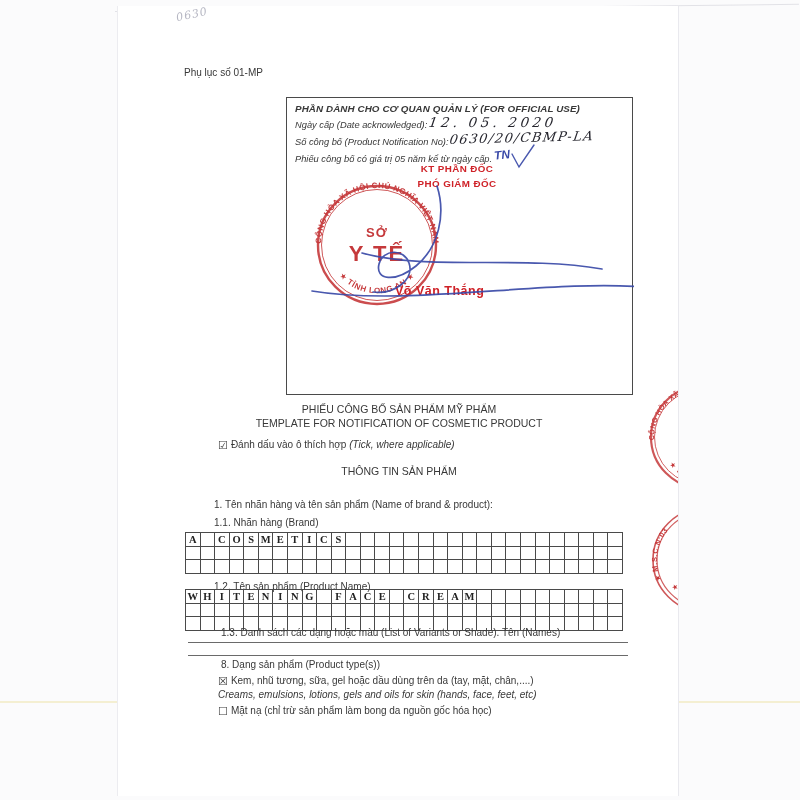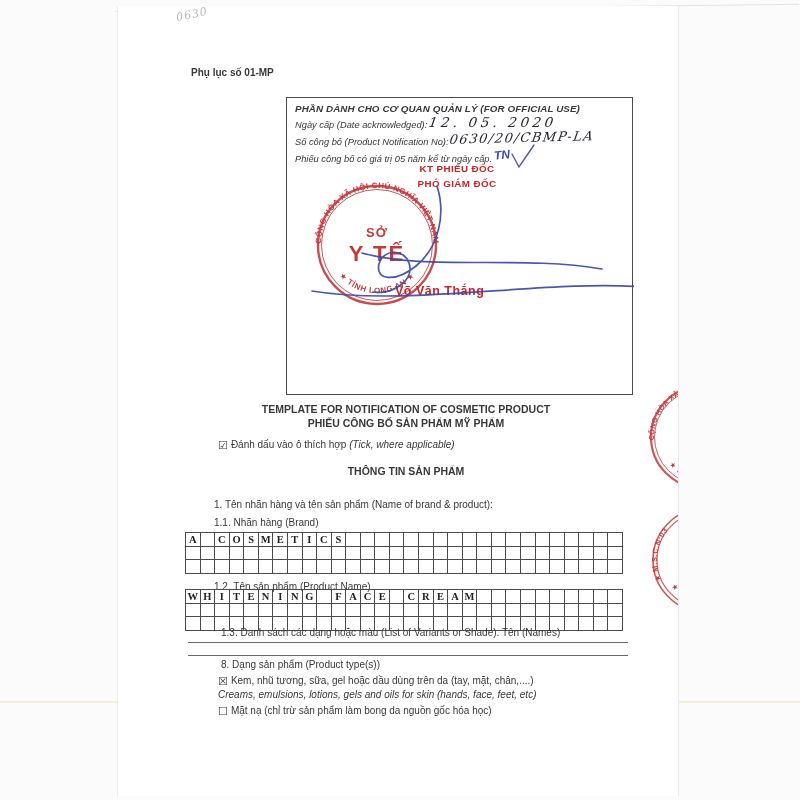--- a/index.html
+++ b/index.html
@@ -6,21 +6,21 @@
   html,body { width:800px; height:800px; background:#fbfbfc; overflow:hidden;
               font-family:"Liberation Sans","DejaVu Sans",sans-serif; color:#383838; }
   .page { position:absolute; left:117px; top:6px; width:562px; height:790px;
           background:#ffffff; overflow:hidden;
           border-left:1px solid #ececf0; border-right:1px solid #e9e9ee; }
   .scan-line-top { position:absolute; left:115px; top:11px; width:684px; height:1px;
           background:#e2e2e7; transform:rotate(-0.6deg); transform-origin:left center; }
   .yellow-streak { position:absolute; left:0; top:701px; width:800px; height:2px;
           background:#f2ecca; opacity:.85; }
   .abs { position:absolute; }
-  .b { font-weight:bold;margin-left:7px; }
+  .b { font-weight:normal; }
   .i { font-style:italic; }
   .c { text-align:center; }
   .sz10 { font-size:10px; line-height:1.3; }
   .pencil { font-family:"DejaVu Serif",serif; font-style:italic; color:#b6b7c3;
             font-size:11px; letter-spacing:1px; transform:rotate(-12deg); }
   
   .obox { position:absolute; left:168px; top:91px; width:347px; height:298px;
           border:1px solid #4a4a4a; }
   .obox-head { position:absolute; left:8px; top:5px; font-size:9.8px; font-style:italic;
                font-weight:bold; letter-spacing:.1px; }
@@ -66,21 +66,21 @@
     <div class="abs obox-lbl" style="left:8px; top:22px;">Ngày cấp (Date acknowledged):</div>
     <div class="abs hand hand-date" style="left:142px; top:16px;">12. 05. 2020</div>
 
     <div class="abs obox-lbl" style="left:8px; top:39px;">Số công bố (Product Notification No):</div>
     <div class="abs hand hand-no" style="left:163px; top:32px;">0630/20/CBMP-LA</div>
 
     <div class="abs obox-lbl" style="left:8px; top:56px;">Phiếu công bố có giá trị 05 năm kể từ ngày cấp.</div>
     <div class="abs paraph" style="left:207px; top:50px;">TN</div>
 
     <div class="abs red-title" style="left:100px; top:64px; width:140px;">
-      <div>KT PHIẾU ĐỐC</div>
+      <div>KT PHẦN ĐỐC</div>
       <div>PHÓ GIÁM ĐỐC</div>
     </div>
 
     <div class="stamp-wrap" style="left:20px; top:77px; width:140px; height:140px; z-index:1;">
       <svg width="140" height="140" viewBox="0 0 140 140">
         <defs>
           <path id="arcTopMain" d="M 22,98 A 56,56 0 1 1 118,98"></path>
           <path id="arcBotMain" d="M 26,92 A 50,50 0 0 0 114,92"></path>
         </defs>
         <circle cx="70" cy="70" r="59" fill="none" stroke="#c5393b" stroke-width="2.4" opacity=".9"></circle>
@@ -102,22 +102,22 @@
       <g fill="none" stroke="#3a4aa8" stroke-width="1.7" stroke-linecap="round" opacity=".92">
         <path d="M150,88 C159,116 152,149 129,168 C108,185 88,182 92,166 C96,151 117,150 122,165 C128,182 106,197 86,194"></path>
         <path d="M75,155 C140,173 232,157 315,171"></path>
         <path d="M25,193 C120,209 262,181 356,189"></path>
         <path d="M225,56 l7,13 l15,-22" stroke-width="1.4"></path>
       </g>
     </svg>
   </div>
 
   <div class="abs b c" style="left:0; top:396px; width:562px; font-size:10.5px; line-height:1.35;">
+    <div>PHIẾU CÔNG BỐ SẢN PHẨM MỸ PHẨM</div>
     <div>TEMPLATE FOR NOTIFICATION OF COSMETIC PRODUCT</div>
-    <div>PHIẾU CÔNG BỐ SẢN PHẨM MỸ PHẨM</div>
   </div>
 
   <div class="abs sz10" style="left:100px; top:431px;">
     <span class="checkbox">☑</span><span>Đánh dấu vào ô thích hợp </span><span class="i">(Tick, where applicable)</span>
   </div>
 
   <div class="abs b c" style="left:0; top:458px; width:562px; font-size:10.5px; line-height:1.35;">
     <div>THÔNG TIN SẢN PHẨM</div>
   </div>
 

